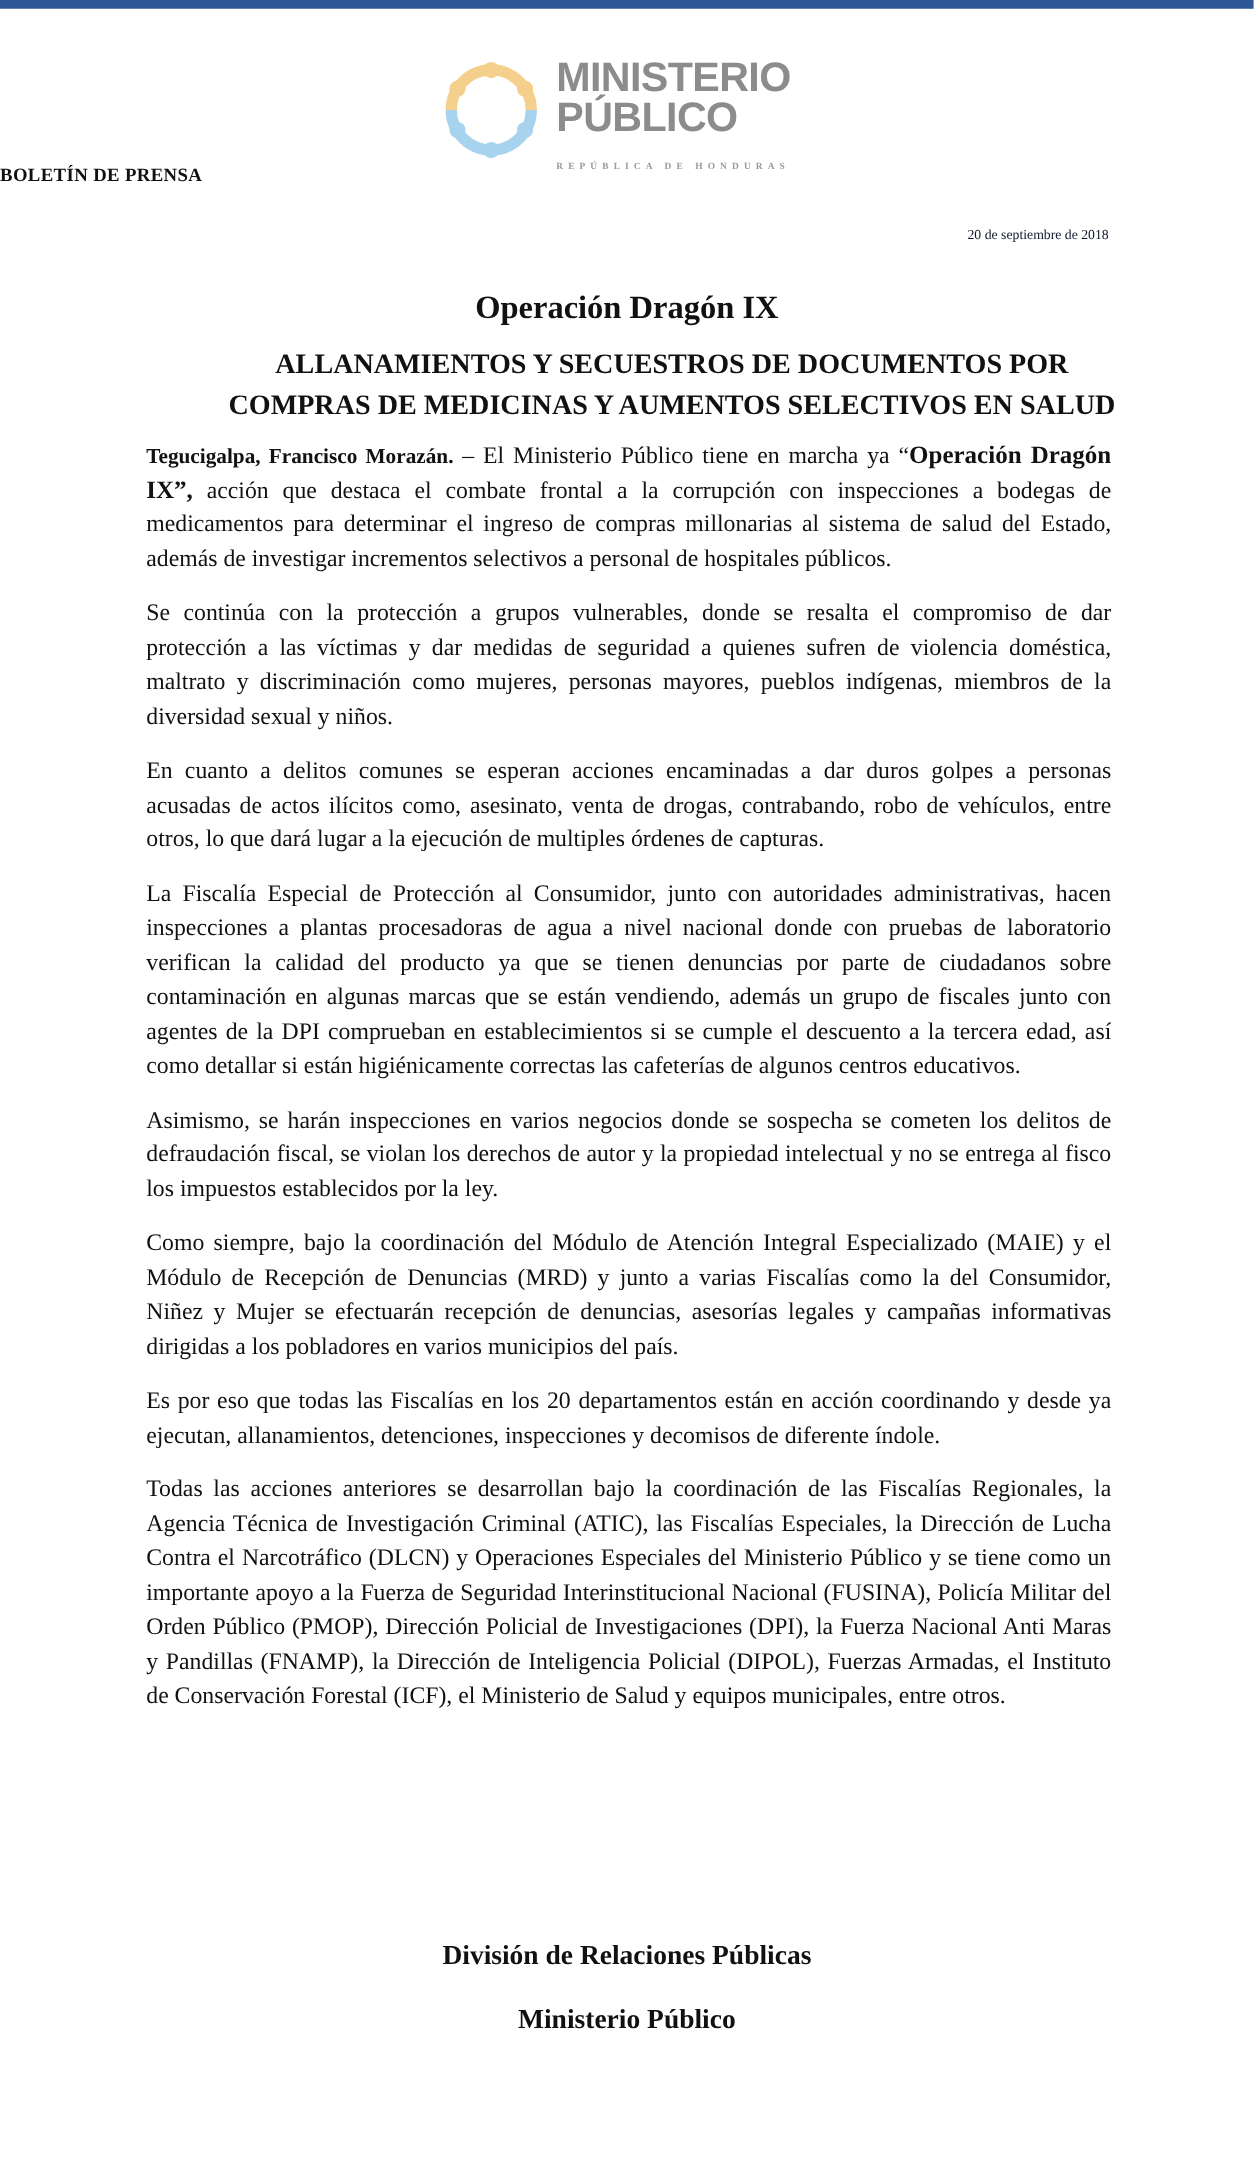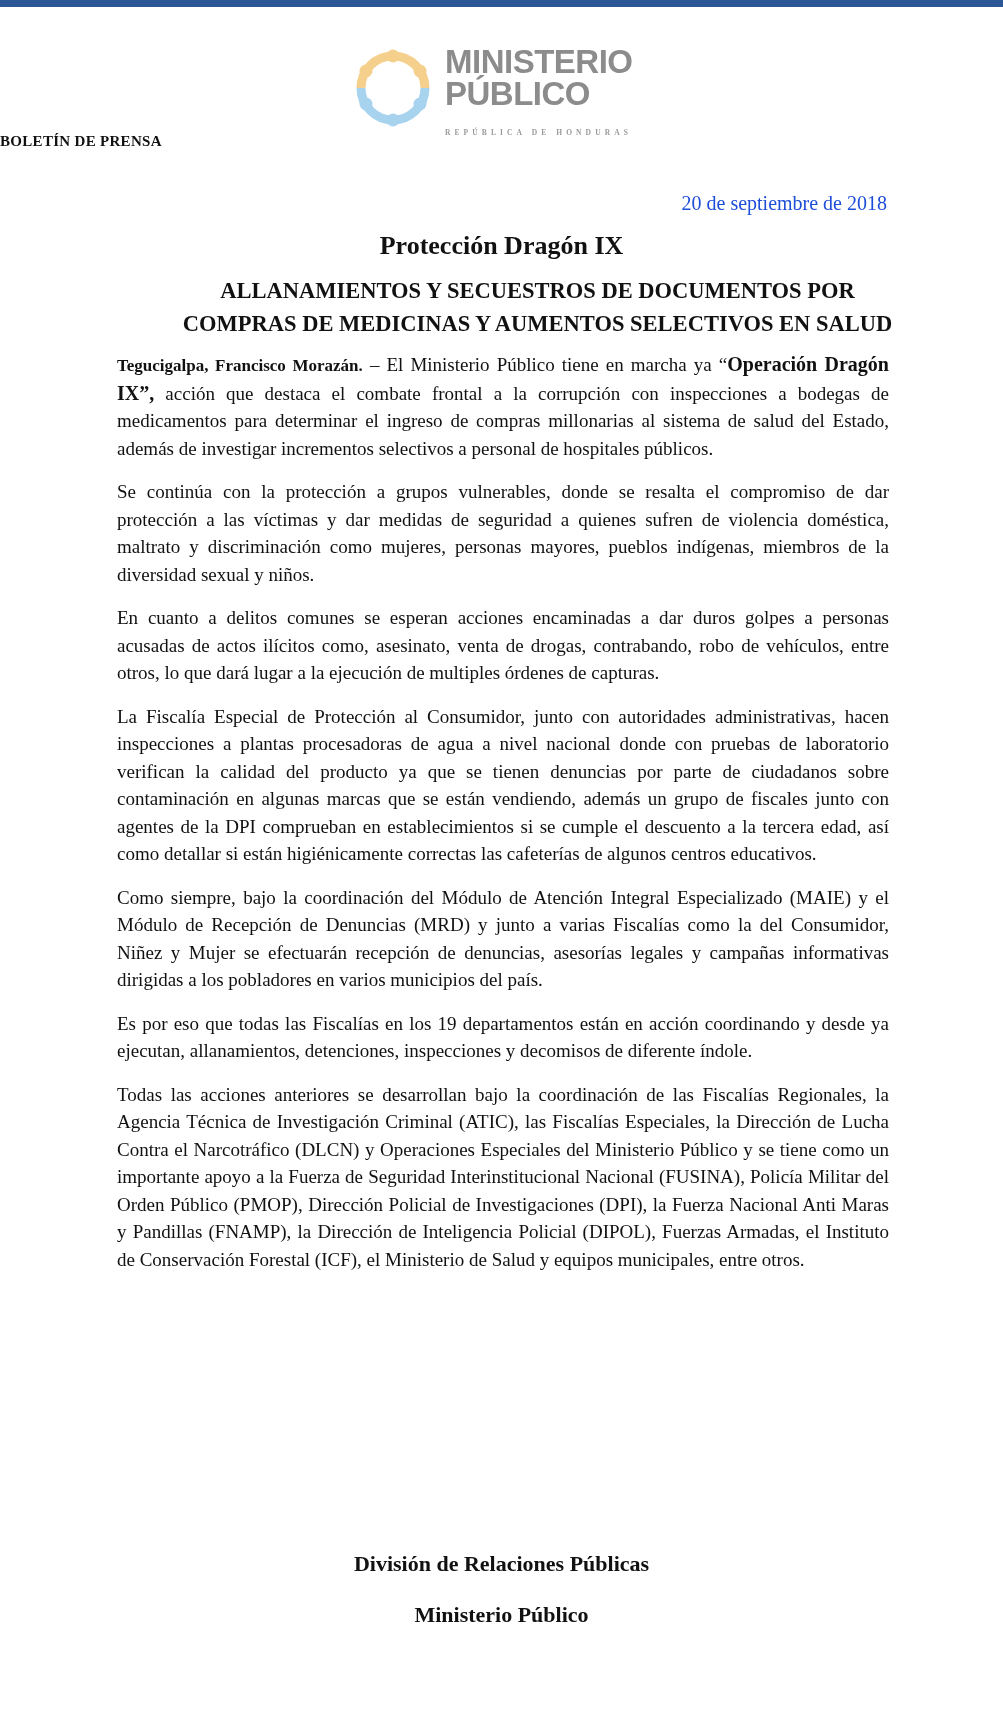--- a/index.html
+++ b/index.html
@@ -42,22 +42,22 @@
     font-size: 7.5px; letter-spacing: 4.1px; font-weight: bold;
     color: #9a9a9a; margin-top: 18px;
   }
   .bulletin {
     position: absolute; left: 0; top: 133px; width: 1003px;
     text-align: left;
     font-size: 15px; font-weight: bold; letter-spacing: 0.3px;
     color: #111;
   }
   .date {
-    position: absolute; right: 116px; top: 192px;
-    font-size: 20px; color: #1d4ed8;
+    position: absolute; right: 116px; top: 182px;
+    font-size: 11px; color: #0f172a;
   }
   .title {
     position: absolute; left: 0; top: 231px; width: 1003px;
     text-align: center; font-size: 26px; font-weight: bold;
   }
   .headline {
     position: absolute; left: 0; top: 275px; width: 1003px;
     text-align: center; font-size: 22.5px; font-weight: bold;
     line-height: 32.5px;
     padding-left: 36px;
@@ -103,31 +103,32 @@
     <div class="logo-line1">MINISTERIO</div>
     <div class="logo-line2">PÚBLICO</div>
     <div class="logo-sub">REPÚBLICA DE HONDURAS</div>
   </div>
 </div>
 
 <div class="bulletin">BOLETÍN DE PRENSA</div>
 
 <div class="date">20 de septiembre de 2018</div>
 
-<div class="title">Protección Dragón IX</div>
+<div class="title">Operación Dragón IX</div>
 
 <div class="headline">
   <div>ALLANAMIENTOS Y SECUESTROS DE DOCUMENTOS POR</div>
   <div>COMPRAS DE MEDICINAS Y AUMENTOS SELECTIVOS EN SALUD</div>
 </div>
 
 <div class="body">
   <p class="para"><b class="lead">Tegucigalpa, Francisco Morazán.</b><span> –  </span><span>El Ministerio Público tiene en marcha ya “</span><b class="em">Operación Dragón IX”,</b><span> acción que destaca el combate frontal a la corrupción con inspecciones a bodegas de medicamentos para determinar el ingreso de compras millonarias al sistema de salud del Estado, además de investigar incrementos selectivos a personal de hospitales públicos.</span></p>
   <p class="para">Se continúa con la protección a grupos vulnerables, donde se resalta el compromiso de dar protección a las víctimas y dar medidas de seguridad a quienes sufren de violencia doméstica, maltrato y discriminación como mujeres, personas mayores, pueblos indígenas, miembros de la diversidad sexual y niños.</p>
   <p class="para">En cuanto a delitos comunes se esperan acciones encaminadas a dar duros golpes a personas acusadas de actos ilícitos como, asesinato, venta de drogas, contrabando, robo de vehículos, entre otros, lo que dará lugar a la ejecución de multiples órdenes de capturas.</p>
   <p class="para">La Fiscalía Especial de Protección al Consumidor, junto con autoridades administrativas, hacen inspecciones a plantas procesadoras de agua a nivel nacional donde con pruebas de laboratorio verifican la calidad del producto ya que se tienen denuncias por parte de ciudadanos sobre contaminación en algunas marcas que se están vendiendo, además un grupo de fiscales junto con agentes de la DPI comprueban en establecimientos si se cumple el descuento a la tercera edad, así como detallar si están higiénicamente correctas las cafeterías de algunos centros educativos.</p>
+  <p class="para">Asimismo, se harán inspecciones en varios negocios donde se sospecha se cometen los delitos de defraudación fiscal, se violan los derechos de autor y la propiedad intelectual y no se entrega al fisco los impuestos establecidos por la ley.</p>
   <p class="para">Como siempre, bajo la coordinación del Módulo de Atención Integral Especializado (MAIE) y el Módulo de Recepción de Denuncias (MRD) y junto a varias Fiscalías como la del Consumidor, Niñez y Mujer se efectuarán recepción de denuncias, asesorías legales y campañas informativas dirigidas a los pobladores en varios municipios del país.</p>
-  <p class="para">Es por eso que todas las Fiscalías en los 19 departamentos están en acción coordinando y desde ya ejecutan, allanamientos, detenciones, inspecciones y decomisos de diferente índole.</p>
+  <p class="para">Es por eso que todas las Fiscalías en los 20 departamentos están en acción coordinando y desde ya ejecutan, allanamientos, detenciones, inspecciones y decomisos de diferente índole.</p>
   <p class="para">Todas las acciones anteriores se desarrollan bajo la coordinación de las Fiscalías Regionales, la Agencia Técnica de Investigación Criminal (ATIC), las Fiscalías Especiales, la Dirección de Lucha Contra el Narcotráfico (DLCN) y Operaciones Especiales del Ministerio Público y se tiene como un importante apoyo a la Fuerza de Seguridad Interinstitucional Nacional (FUSINA), Policía Militar del Orden Público (PMOP), Dirección Policial de Investigaciones (DPI), la Fuerza Nacional Anti Maras y Pandillas (FNAMP), la Dirección de Inteligencia Policial (DIPOL), Fuerzas Armadas, el Instituto de Conservación Forestal (ICF), el Ministerio de Salud y equipos municipales, entre otros.</p>
 </div>
 
 <div class="footer f1">División de Relaciones Públicas</div>
 <div class="footer f2">Ministerio Público</div>
 
 </body></html>

